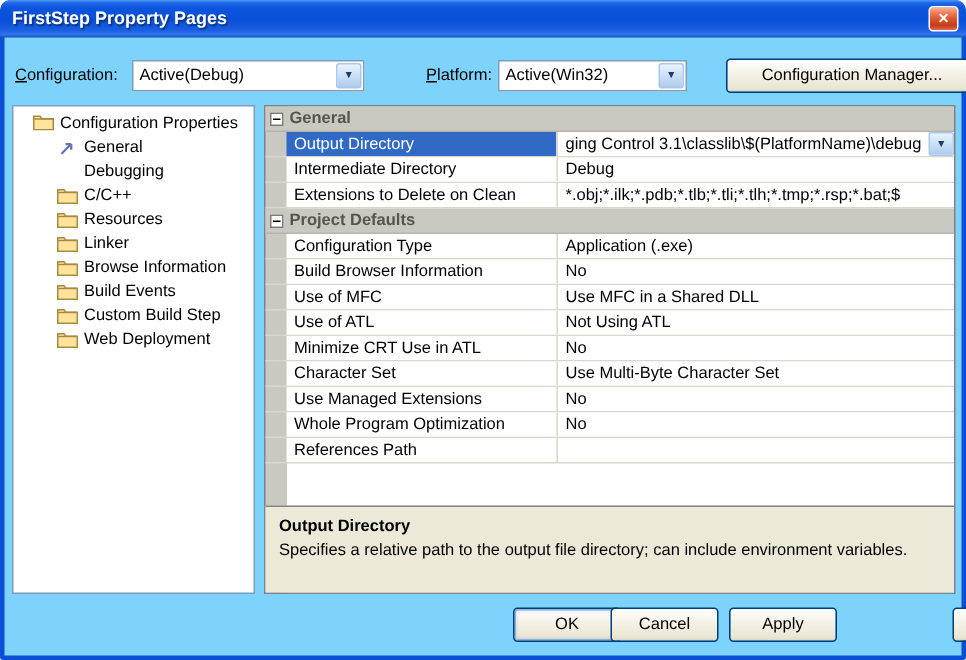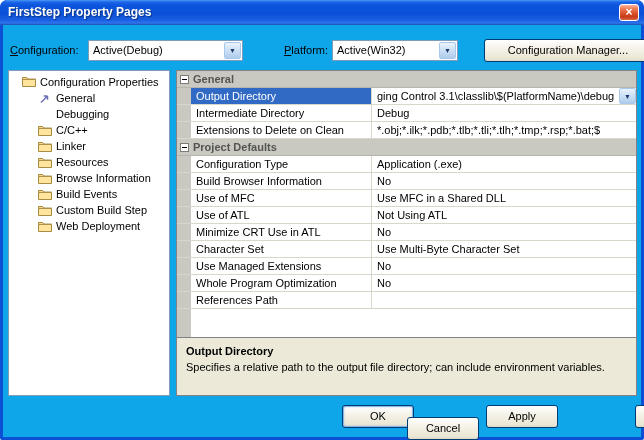--- a/index.html
+++ b/index.html
@@ -25,21 +25,21 @@
   }
   .closebtn{
     position:absolute; top:4px; right:5px; width:20px; height:17px;
     border:1px solid #fff; border-radius:3px;
     background:linear-gradient(180deg,#FFB39A 0%,#EE7B57 25%,#D9512B 55%,#C43D18 80%,#D9694A 100%);
     color:#fff; font-weight:bold; font-size:12px; line-height:14px; text-align:center;
     cursor:default;
   }
   .winbody{
     position:absolute; left:3px; right:3px; top:25px; bottom:3px;
-    background:#0ea5e9;
+    background:#7dd3fc;
   }
 
   
   .lbl{position:absolute; height:21px; line-height:21px; color:#000;}
   .combo{position:absolute; height:21px; background:#fff; border:1px solid #7F9DB9;}
   .combo-text{position:absolute; left:4px; top:0; line-height:19px; white-space:nowrap;}
   .combo-btn{
     position:absolute; top:1px; right:1px; bottom:1px; width:17px;
     background:linear-gradient(180deg,#EAF3FC,#CBE0F6 50%,#AFCBEA);
     border:1px solid #A8C8EE; border-radius:2px; text-align:center;
@@ -174,31 +174,31 @@
         <span class="tlabel">C/C++</span>
       </div>
 
       <div class="tree-item">
         <span class="ticon">
             <svg width="14" height="11" viewBox="0 0 14 11">
               <path d="M0.5 1.5 h4.2 l1.2 1.6 h7.6 v7.4 h-13 z" fill="#FFE49C" stroke="#A98A42"></path>
               <path d="M0.5 3.4 h13" stroke="#A98A42" fill="none"></path>
             </svg>
           </span>
+        <span class="tlabel">Resources</span>
+      </div>
+
+      <div class="tree-item">
+        <span class="ticon">
+            <svg width="14" height="11" viewBox="0 0 14 11">
+              <path d="M0.5 1.5 h4.2 l1.2 1.6 h7.6 v7.4 h-13 z" fill="#FFE49C" stroke="#A98A42"></path>
+              <path d="M0.5 3.4 h13" stroke="#A98A42" fill="none"></path>
+            </svg>
+          </span>
         <span class="tlabel">Linker</span>
-      </div>
-
-      <div class="tree-item">
-        <span class="ticon">
-            <svg width="14" height="11" viewBox="0 0 14 11">
-              <path d="M0.5 1.5 h4.2 l1.2 1.6 h7.6 v7.4 h-13 z" fill="#FFE49C" stroke="#A98A42"></path>
-              <path d="M0.5 3.4 h13" stroke="#A98A42" fill="none"></path>
-            </svg>
-          </span>
-        <span class="tlabel">Resources</span>
       </div>
 
       <div class="tree-item">
         <span class="ticon">
             <svg width="14" height="11" viewBox="0 0 14 11">
               <path d="M0.5 1.5 h4.2 l1.2 1.6 h7.6 v7.4 h-13 z" fill="#FFE49C" stroke="#A98A42"></path>
               <path d="M0.5 3.4 h13" stroke="#A98A42" fill="none"></path>
             </svg>
           </span>
         <span class="tlabel">Browse Information</span>
@@ -312,18 +312,18 @@
         <div class="g-value"></div>
       </div>
 
       <div class="desc">
         <div class="desc-title">Output Directory</div>
         <div class="desc-text">Specifies a relative path to the output file directory; can include environment variables.</div>
       </div>
     </div>
 
     <div class="btn default" style="left:327px; top:380px; width:72px;margin-left:12px;">OK</div>
-    <div class="btn" style="left:404px; top:380px; width:72px;margin-top:12px;">Cancel</div>
+    <div class="btn" style="left:404px; top:380px; width:72px;">Cancel</div>
     <div class="btn" style="left:483px; top:380px; width:72px;">Apply</div>
     <div class="btn" style="left:592px; top:380px; width:52px;margin-left:40px;">Help</div>
 
   </div>
 </div>
 
 </body></html>

